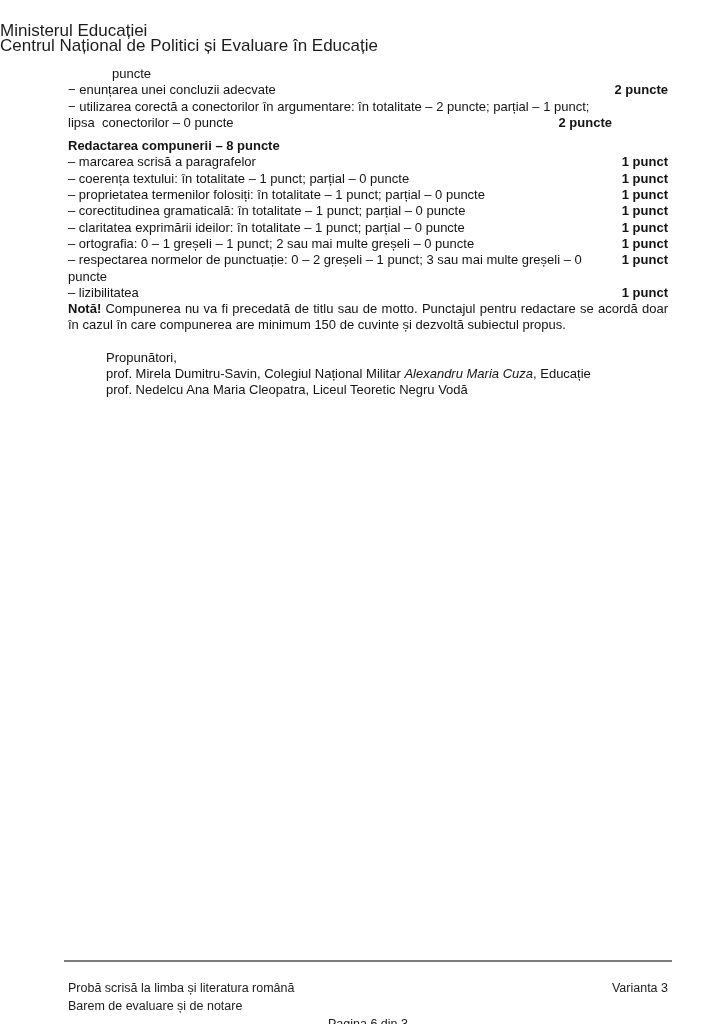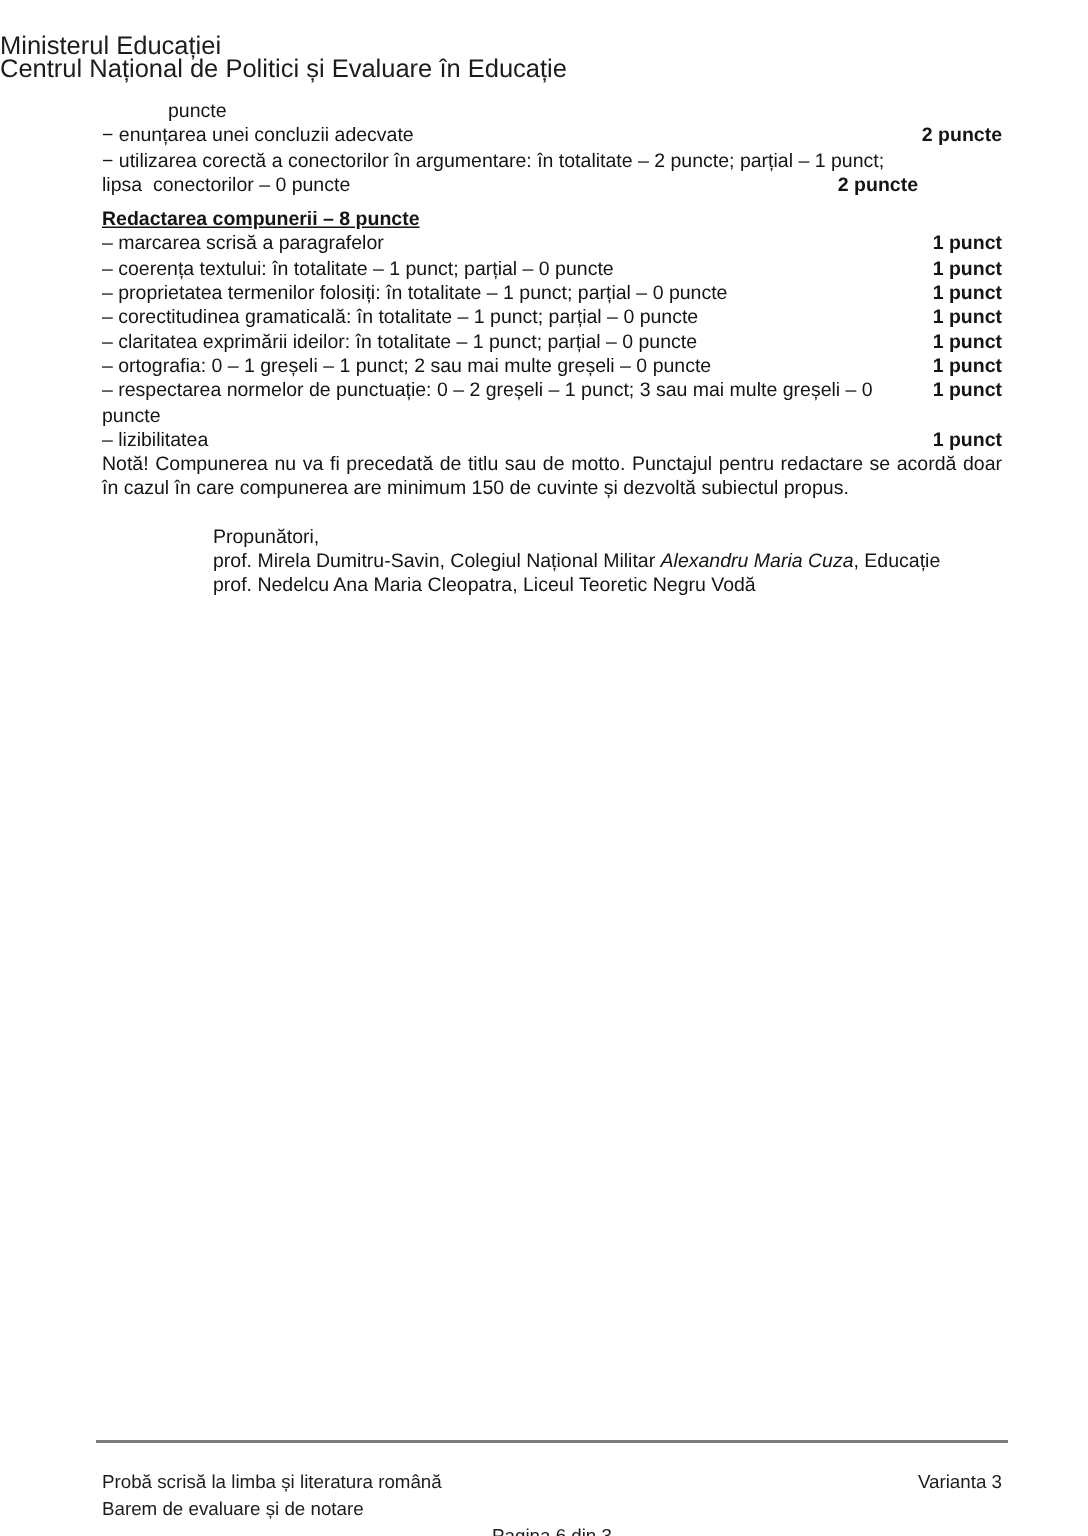--- a/index.html
+++ b/index.html
@@ -20,24 +20,24 @@
   
   .content {
     position: absolute; left: 68px; top: 66px; width: 600px;
     font-size: 13px; line-height: 16.3px;
   }
   .row { display: flex; align-items: baseline; }
   .row .t { white-space: pre-wrap; }
   .row .pts { margin-left: auto; font-weight: 700; white-space: nowrap; padding-left: 8px; text-align: center; }
   .pts.offset { margin-right: 56px; }
   .indent1 { padding-left: 44px; }
-  .heading { font-weight: 700; margin-top: 7px; text-decoration: underline; }
+  .heading { font-weight: 700; margin-top: 7px; }
   .note { text-align: justify; }
-  .note .note-label { font-weight: 400; }
-  .authors { margin-top: 16px; margin-left: 74px; }
+  .note .note-label { font-weight: 700; }
+  .authors { margin-top: 16px; margin-left: 38px; }
   .authors .it { font-style: italic; }
 
   
   .footer-rule {
     position: absolute; left: 64px; top: 960px; width: 608px;
     border-top: 2px solid #7d7d7d; height: 0;
   }
   .doc-footer {
     position: absolute; left: 68px; top: 979px; width: 600px;
     font-size: 12.5px; line-height: 18px; color: #1c1c1c;

